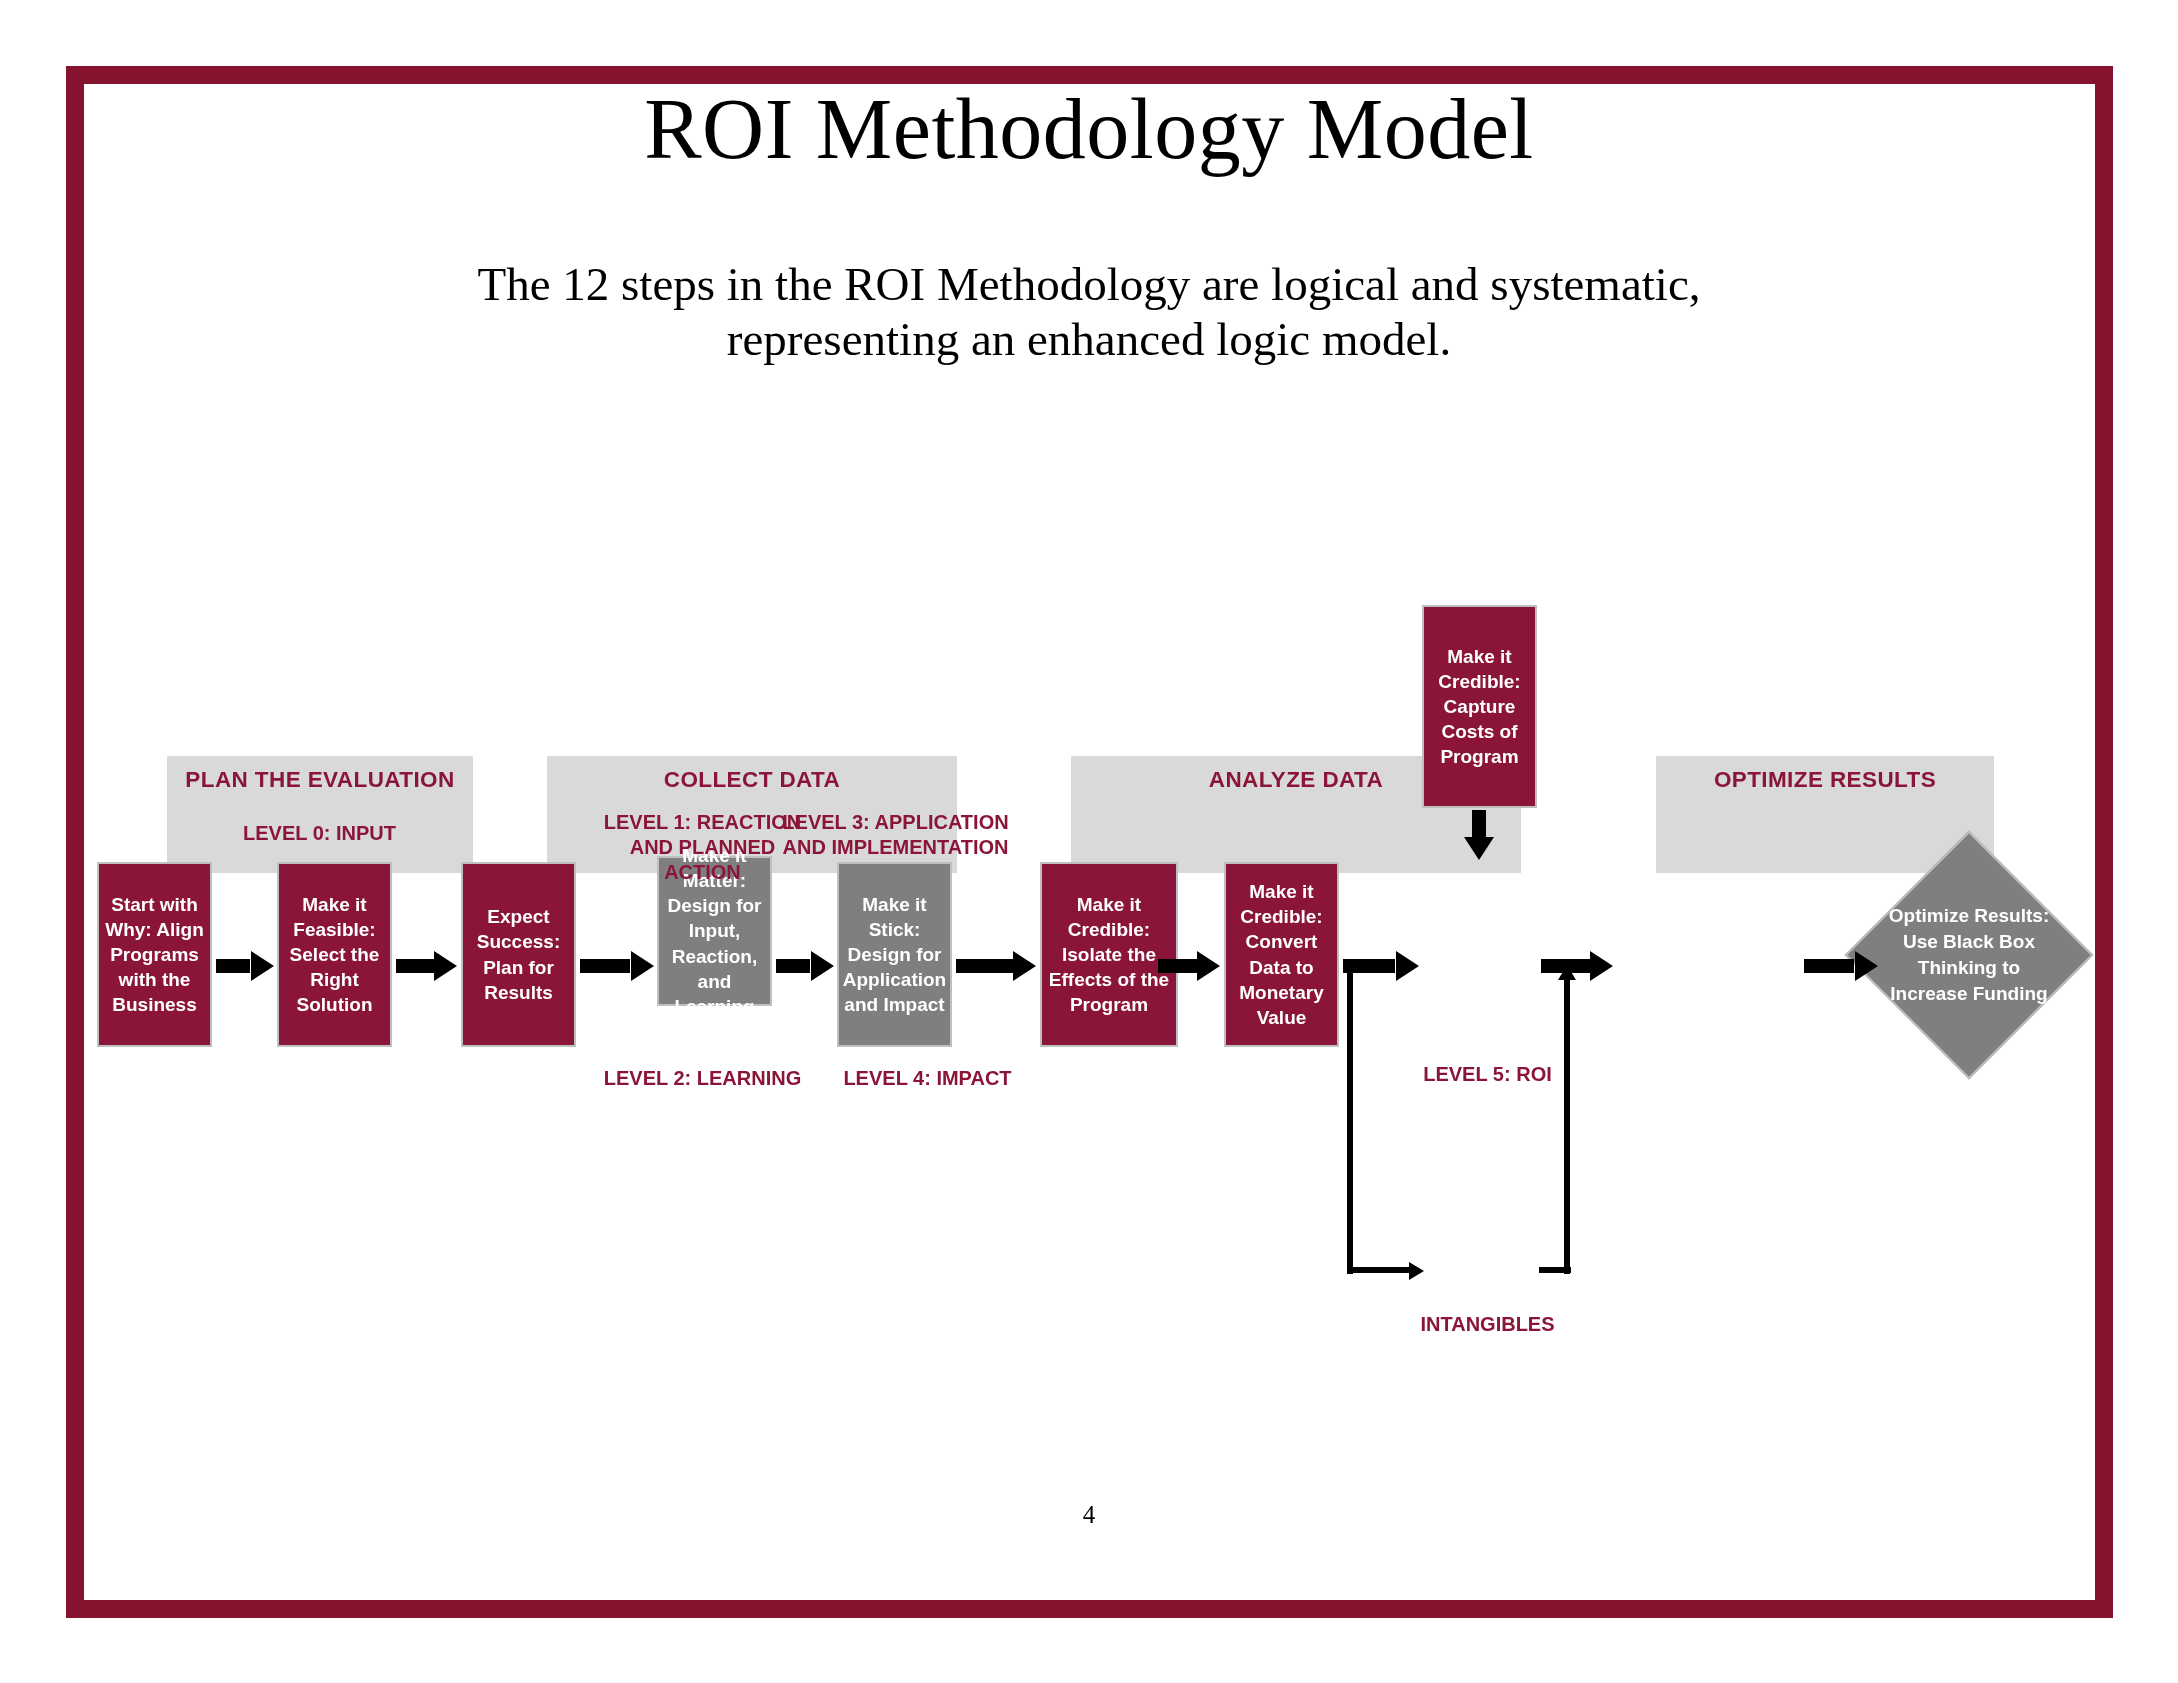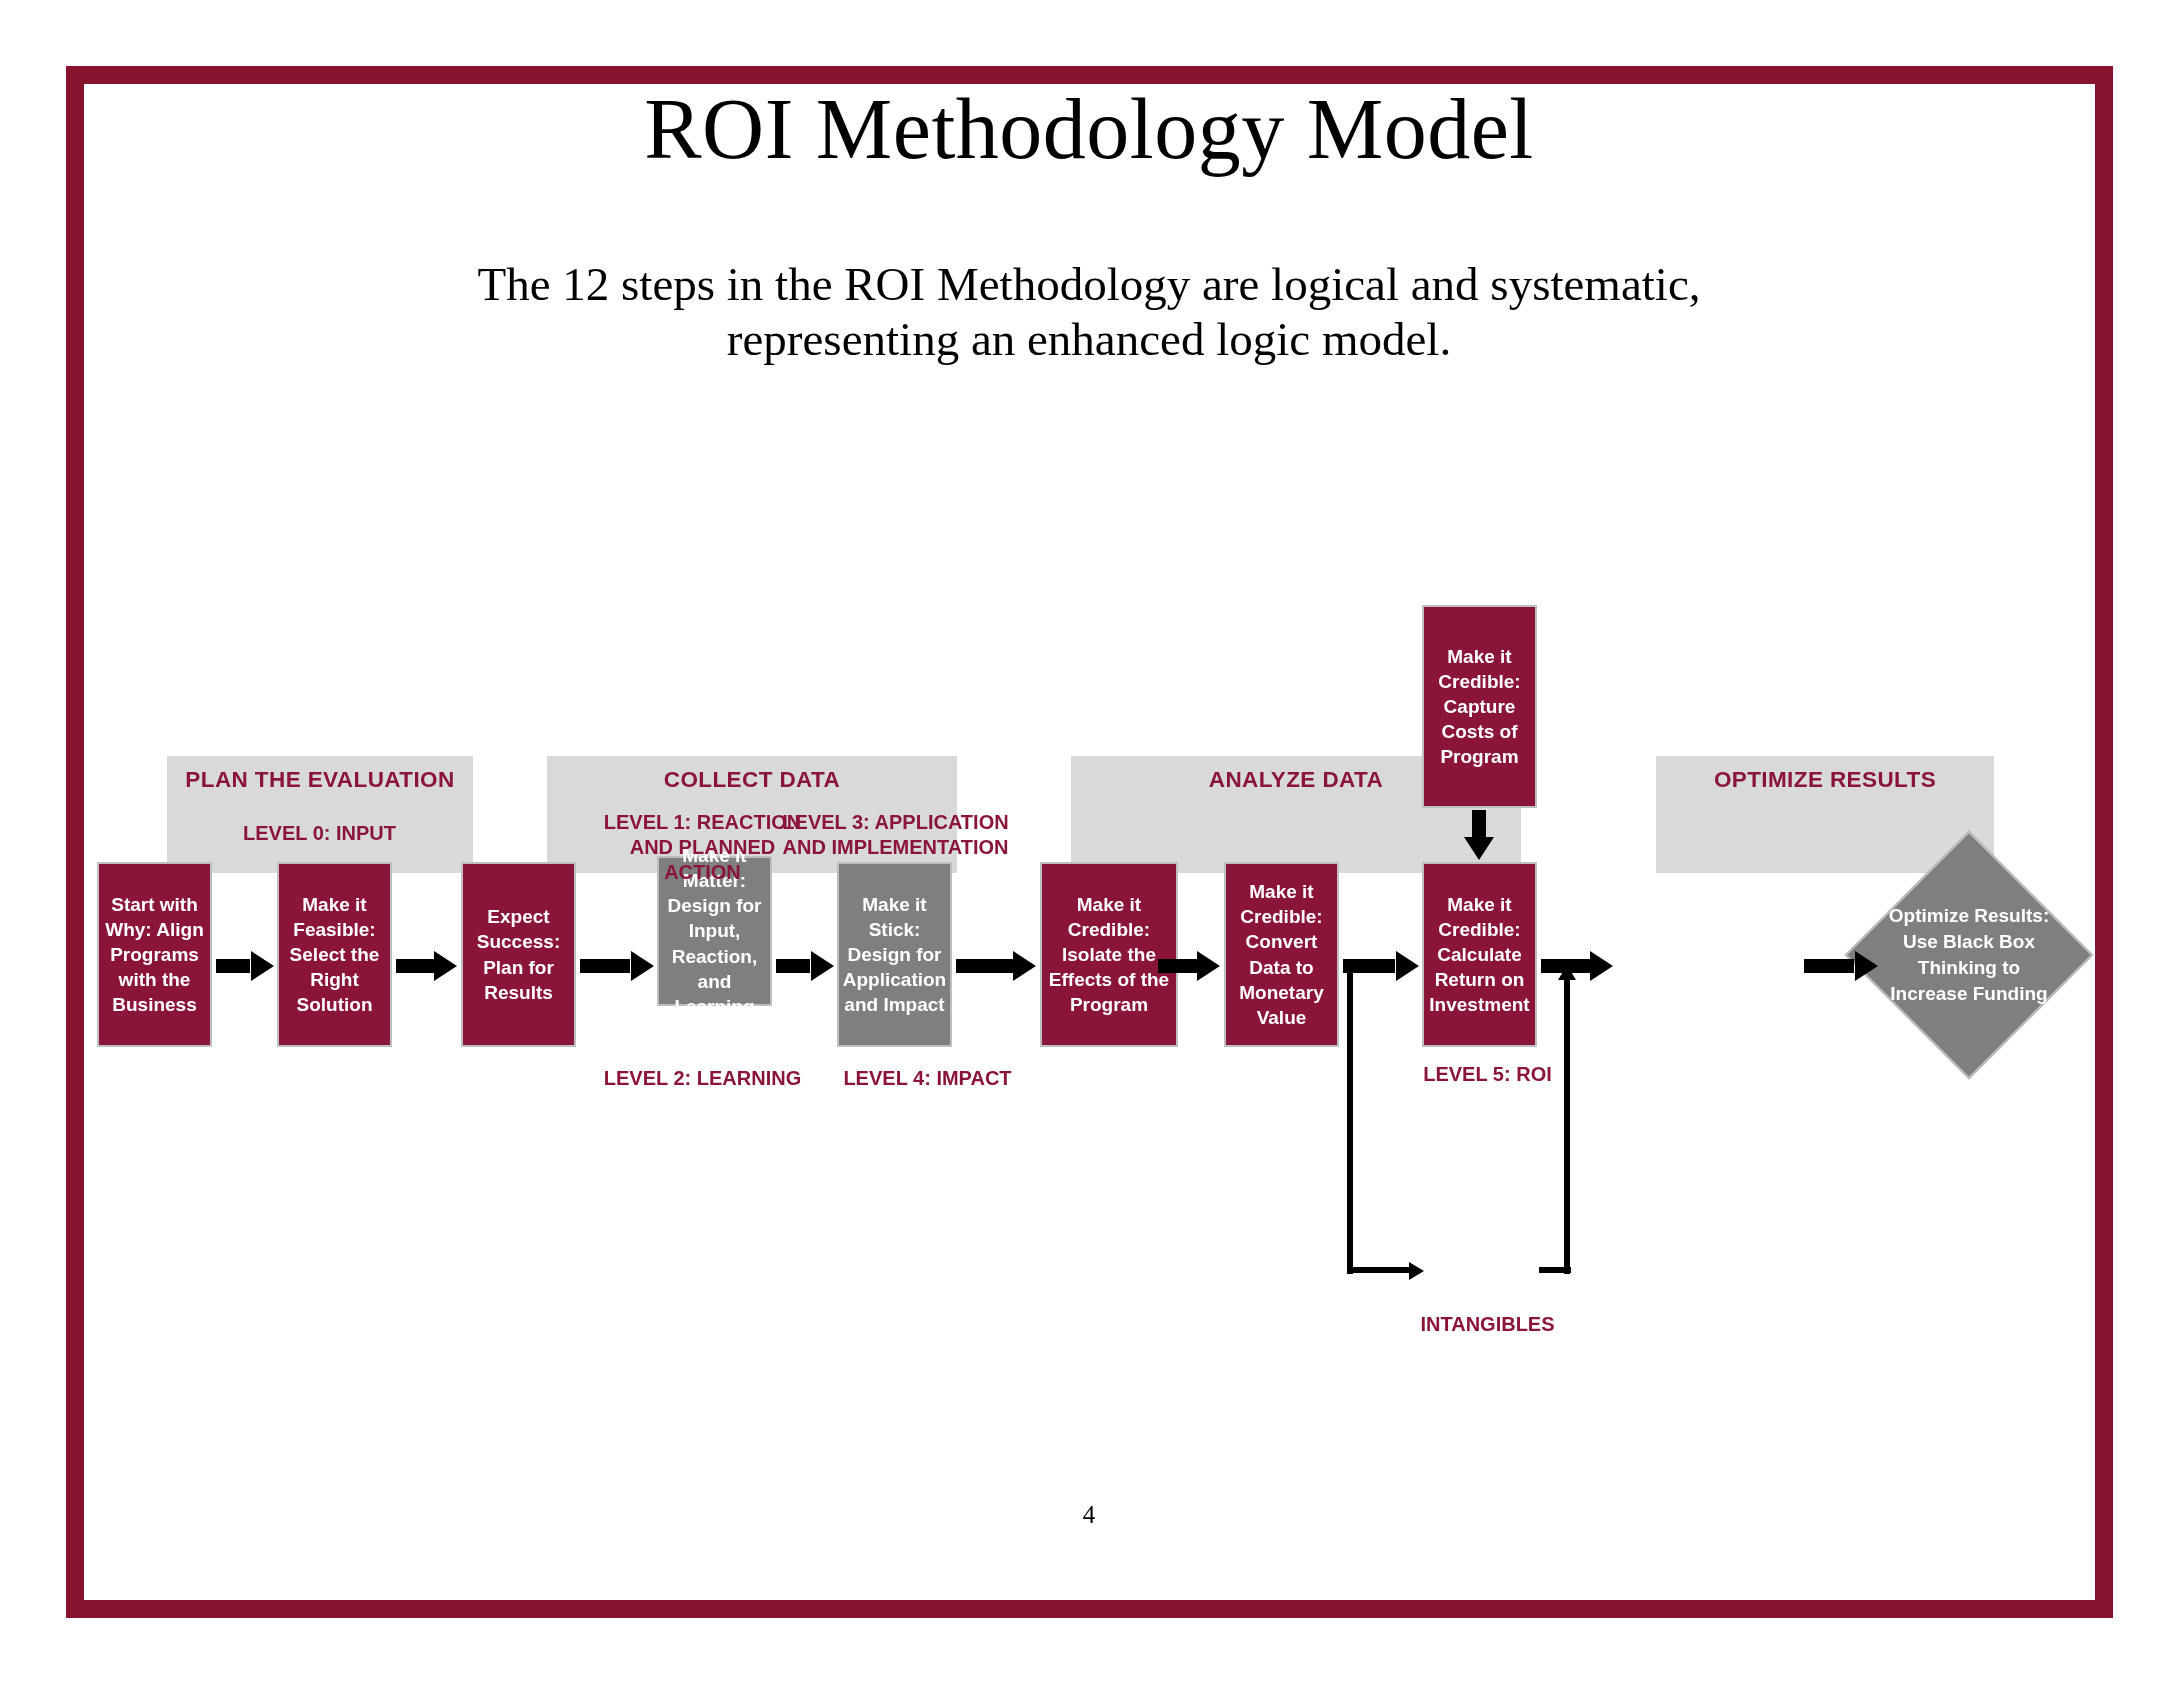--- a/index.html
+++ b/index.html
@@ -249,21 +249,20 @@
   <div class="node gray" style="left:657px; top:856px; width:115px; height:150px;">Make it Matter: Design for Input, Reaction, and Learning</div>
 
   <div class="node gray" style="left:837px; top:862px; width:115px; height:185px;">Make it Stick: Design for Application and Impact</div>
 
   <div class="node red" style="left:1040px; top:862px; width:138px; height:185px;">Make it Credible: Isolate the Effects of the Program</div>
 
   <div class="node red" style="left:1224px; top:862px; width:115px; height:185px;">Make it Credible: Convert Data to Monetary Value</div>
 
   <div class="node red" style="left:1422px; top:605px; width:115px; height:203px;">Make it Credible: Capture Costs of Program</div>
 
-  <div class="node red" style="left:1422px; top:862px; width:115px; height:185px;">Make it Credible: Calculate Return on Investment</div>
 
 
 
   <div class="node diamond" style="left:1881px; top:867px; width:176px; height:176px;">
     <span class="diamond-shape"></span>
     <span class="diamond-text">Optimize Results: Use Black Box Thinking to Increase Funding</span>
   </div>
 
   <div class="arrow-h" style="left:216px; top:951px; width:58px;">
     <span class="shaft" style="width:34px;"></span>

